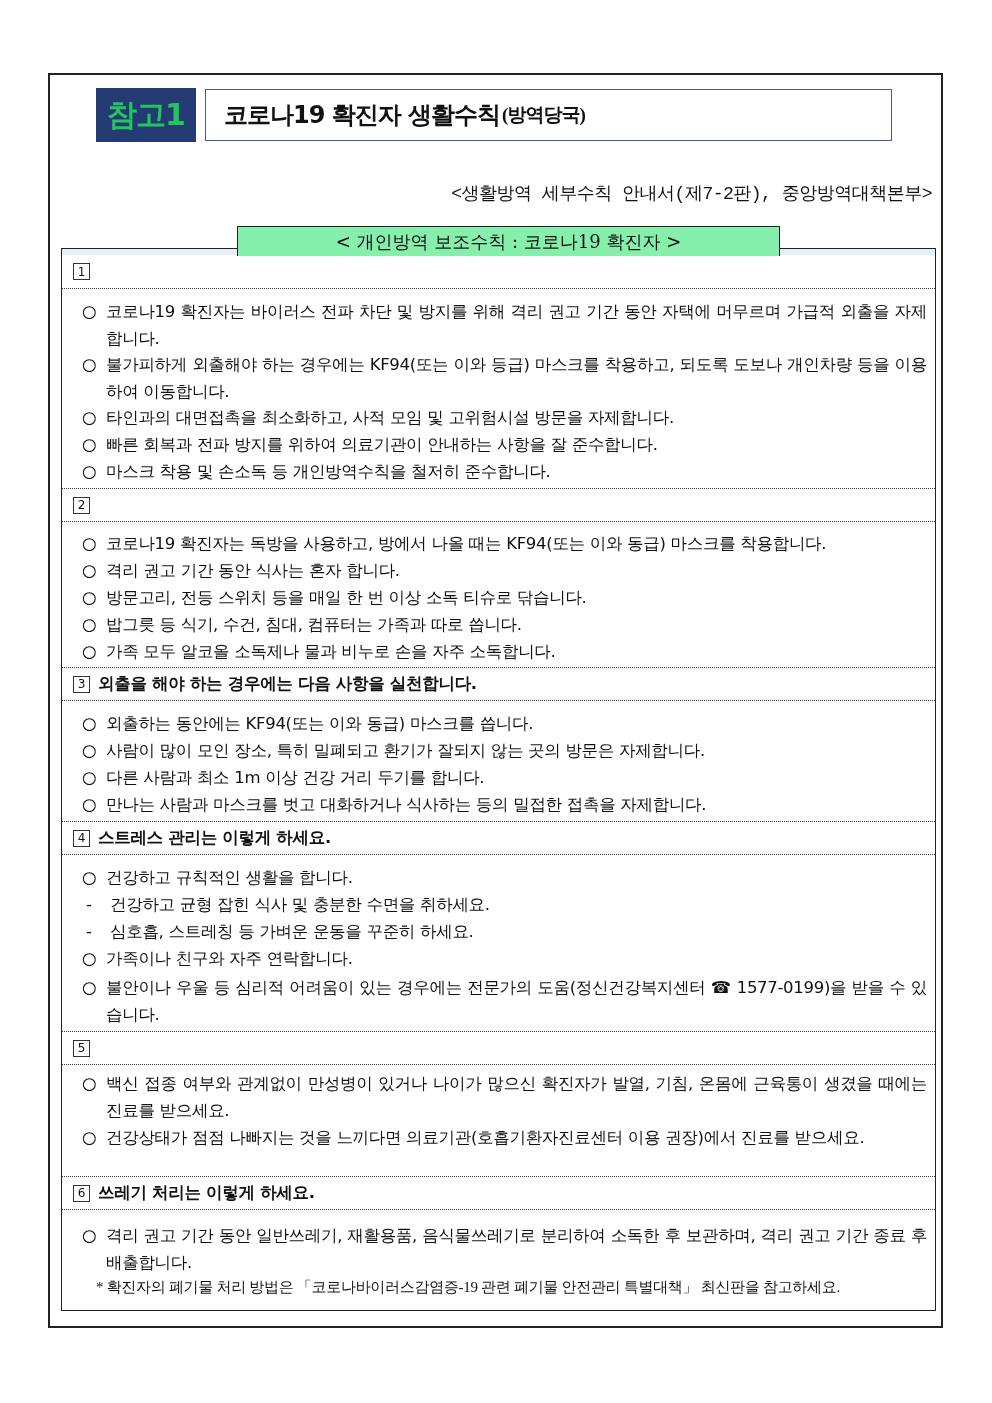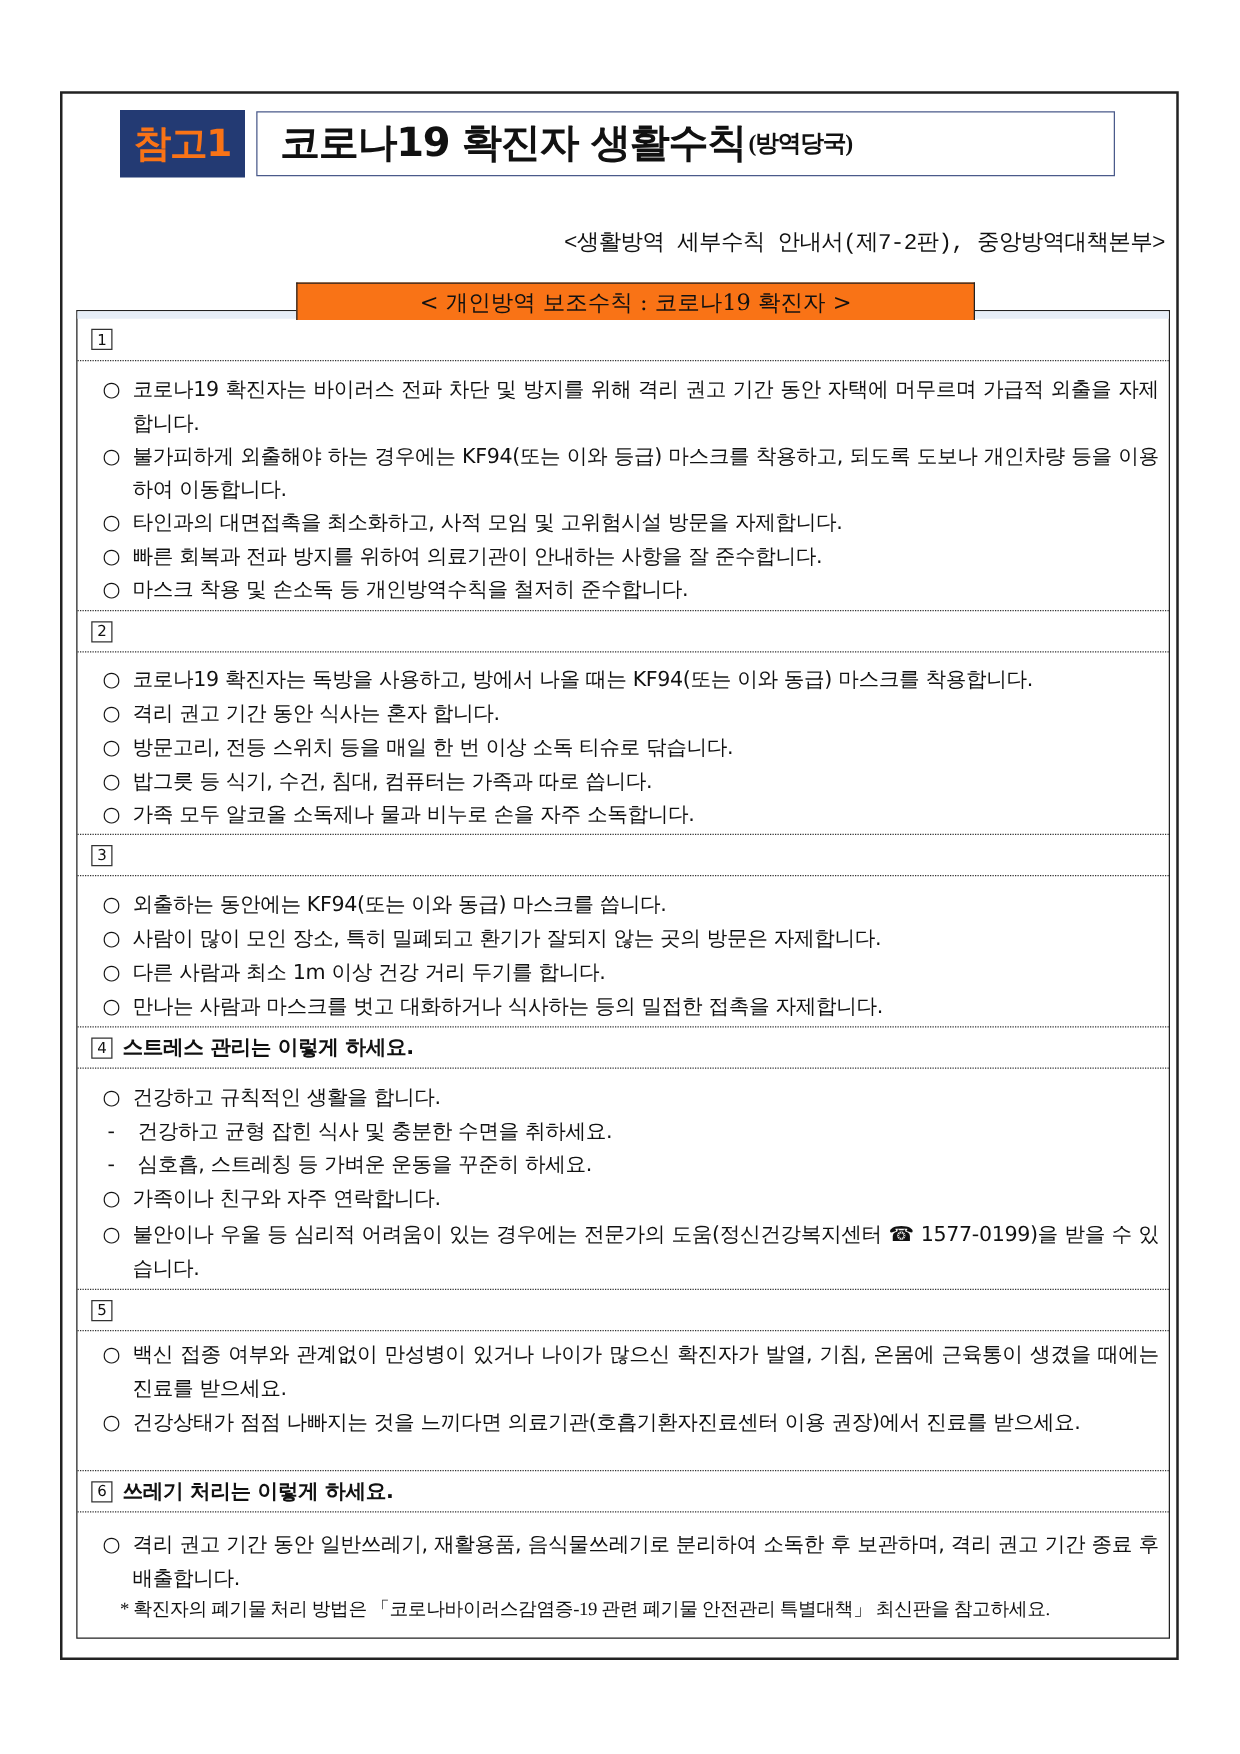--- a/index.html
+++ b/index.html
@@ -4,44 +4,44 @@
   <style>
     * { box-sizing: border-box; margin: 0; padding: 0; }
     html, body { width: 992px; height: 1403px; background: #ffffff; }
     body { position: relative; font-family: "DejaVu Sans", sans-serif; color: #111; }
     .page-frame {
       position: absolute; left: 48px; top: 73px; width: 895px; height: 1255px;
       border: 2px solid #222;
     }
     .title-tag {
       position: absolute; left: 96px; top: 88px; width: 100px; height: 54px;
-      background: #233a73; color: #f97316; font-weight: bold; font-size: 30px;
+      background: #233a73; color: #22c55e; font-weight: bold; font-size: 30px;
       display: flex; align-items: center; justify-content: center;
       font-family: "DejaVu Sans", sans-serif; letter-spacing: -1px;
     }
     .title-box {
       position: absolute; left: 205px; top: 89px; width: 687px; height: 52px;
       border: 1px solid #4a5a8a; display: flex; align-items: center; padding-left: 18px;
     }
-    .title-main { font-size: 32px; font-weight: bold; letter-spacing: -1px; }
+    .title-main { font-size: 24px; font-weight: bold; letter-spacing: -1px; }
     .title-sub { font-size: 19px; font-weight: bold; letter-spacing: -1px; margin-left: 2px; font-family: Liberation Serif, serif; }
     .source {
       position: absolute; right: 60px; top: 181px; font-size: 18px; letter-spacing: -0.5px;
       font-family: Liberation Mono, monospace;
     }
     .content-box {
       position: absolute; left: 61px; top: 248px; width: 875px; height: 1063px;
       border: 1.5px solid #222;
     }
     .content-box .topstrip {
       position: absolute; left: 0; top: 0; right: 0; height: 6px; background: #e6eef8;
     }
     .sub-label {
       position: absolute; left: 237px; top: 226px; width: 543px; height: 30px;
-      border: 1.5px solid #222; border-bottom: none; background: #f97316;
+      border: 1.5px solid #222; border-bottom: none; background: #86efac;
       font-family: "DejaVu Serif", serif; font-size: 18px;
       display: flex; align-items: center; justify-content: center; z-index: 2;
     }
     .section-head {
       position: absolute; left: 62px; width: 873px; height: 34px;
       border-bottom: 1px dotted #333; display: flex; align-items: center; padding-left: 8px;
       font-weight: bold; font-size: 16.5px; letter-spacing: -0.3px;
     }
     .section-head.with-top { border-top: 1px dotted #333; }
     .num-box {
@@ -121,20 +121,21 @@
     <span class="bullet">○</span>
     <span class="text">밥그릇 등 식기, 수건, 침대, 컴퓨터는 가족과 따로 씁니다.</span>
   </div>
 <div class="item" style="top:638px;">
     <span class="bullet">○</span>
     <span class="text">가족 모두 알코올 소독제나 물과 비누로 손을 자주 소독합니다.</span>
   </div>
 
 <div class="section-head with-top" style="top:667px;">
   <span class="num-box">3</span>
+  <span>외출을 해야 하는 경우에는 다음 사항을 실천합니다.</span>
 </div>
 <div class="item" style="top:710px;">
     <span class="bullet">○</span>
     <span class="text">외출하는 동안에는 KF94(또는 이와 동급) 마스크를 씁니다.</span>
   </div>
 <div class="item" style="top:737px;">
     <span class="bullet">○</span>
     <span class="text">사람이 많이 모인 장소, 특히 밀폐되고 환기가 잘되지 않는 곳의 방문은 자제합니다.</span>
   </div>
 <div class="item" style="top:764px;">

